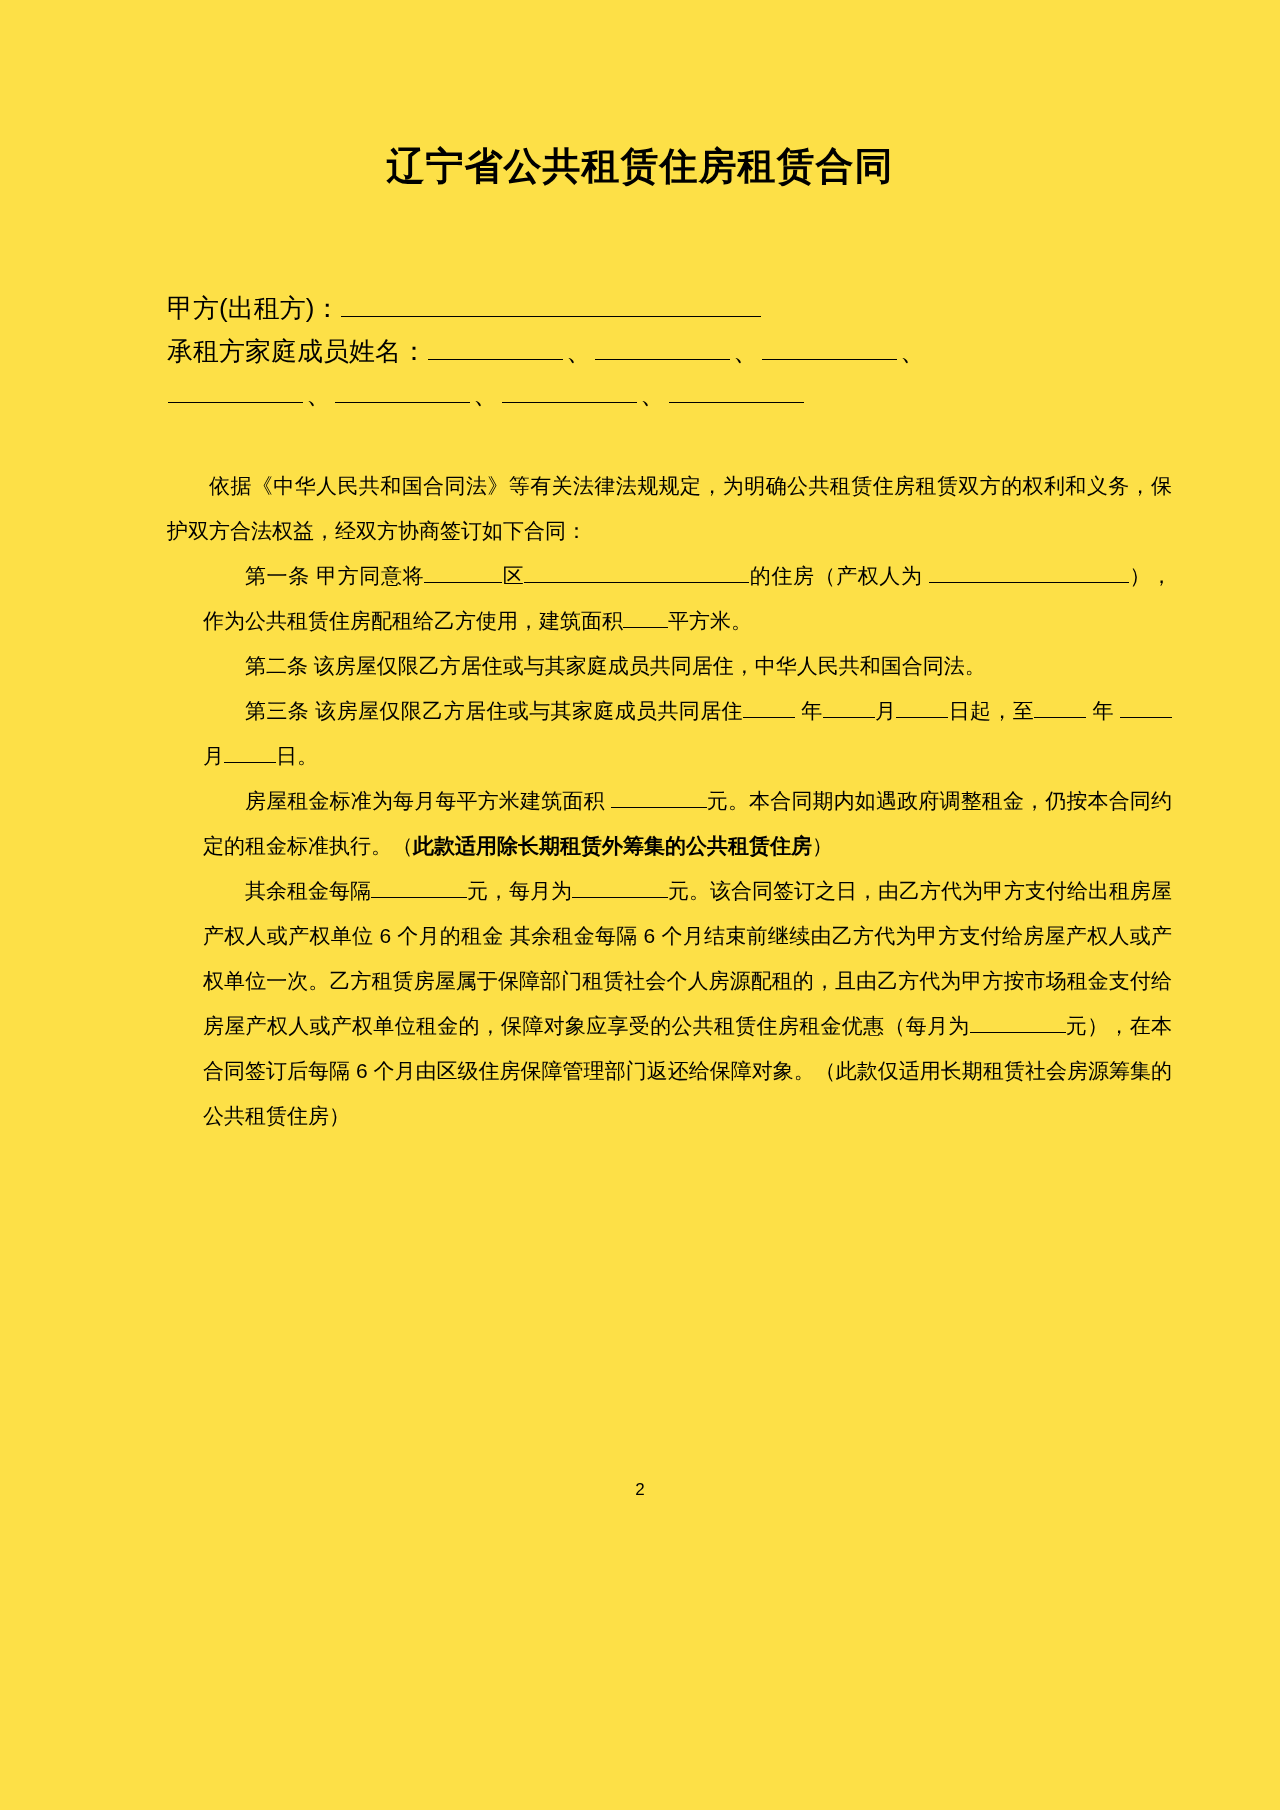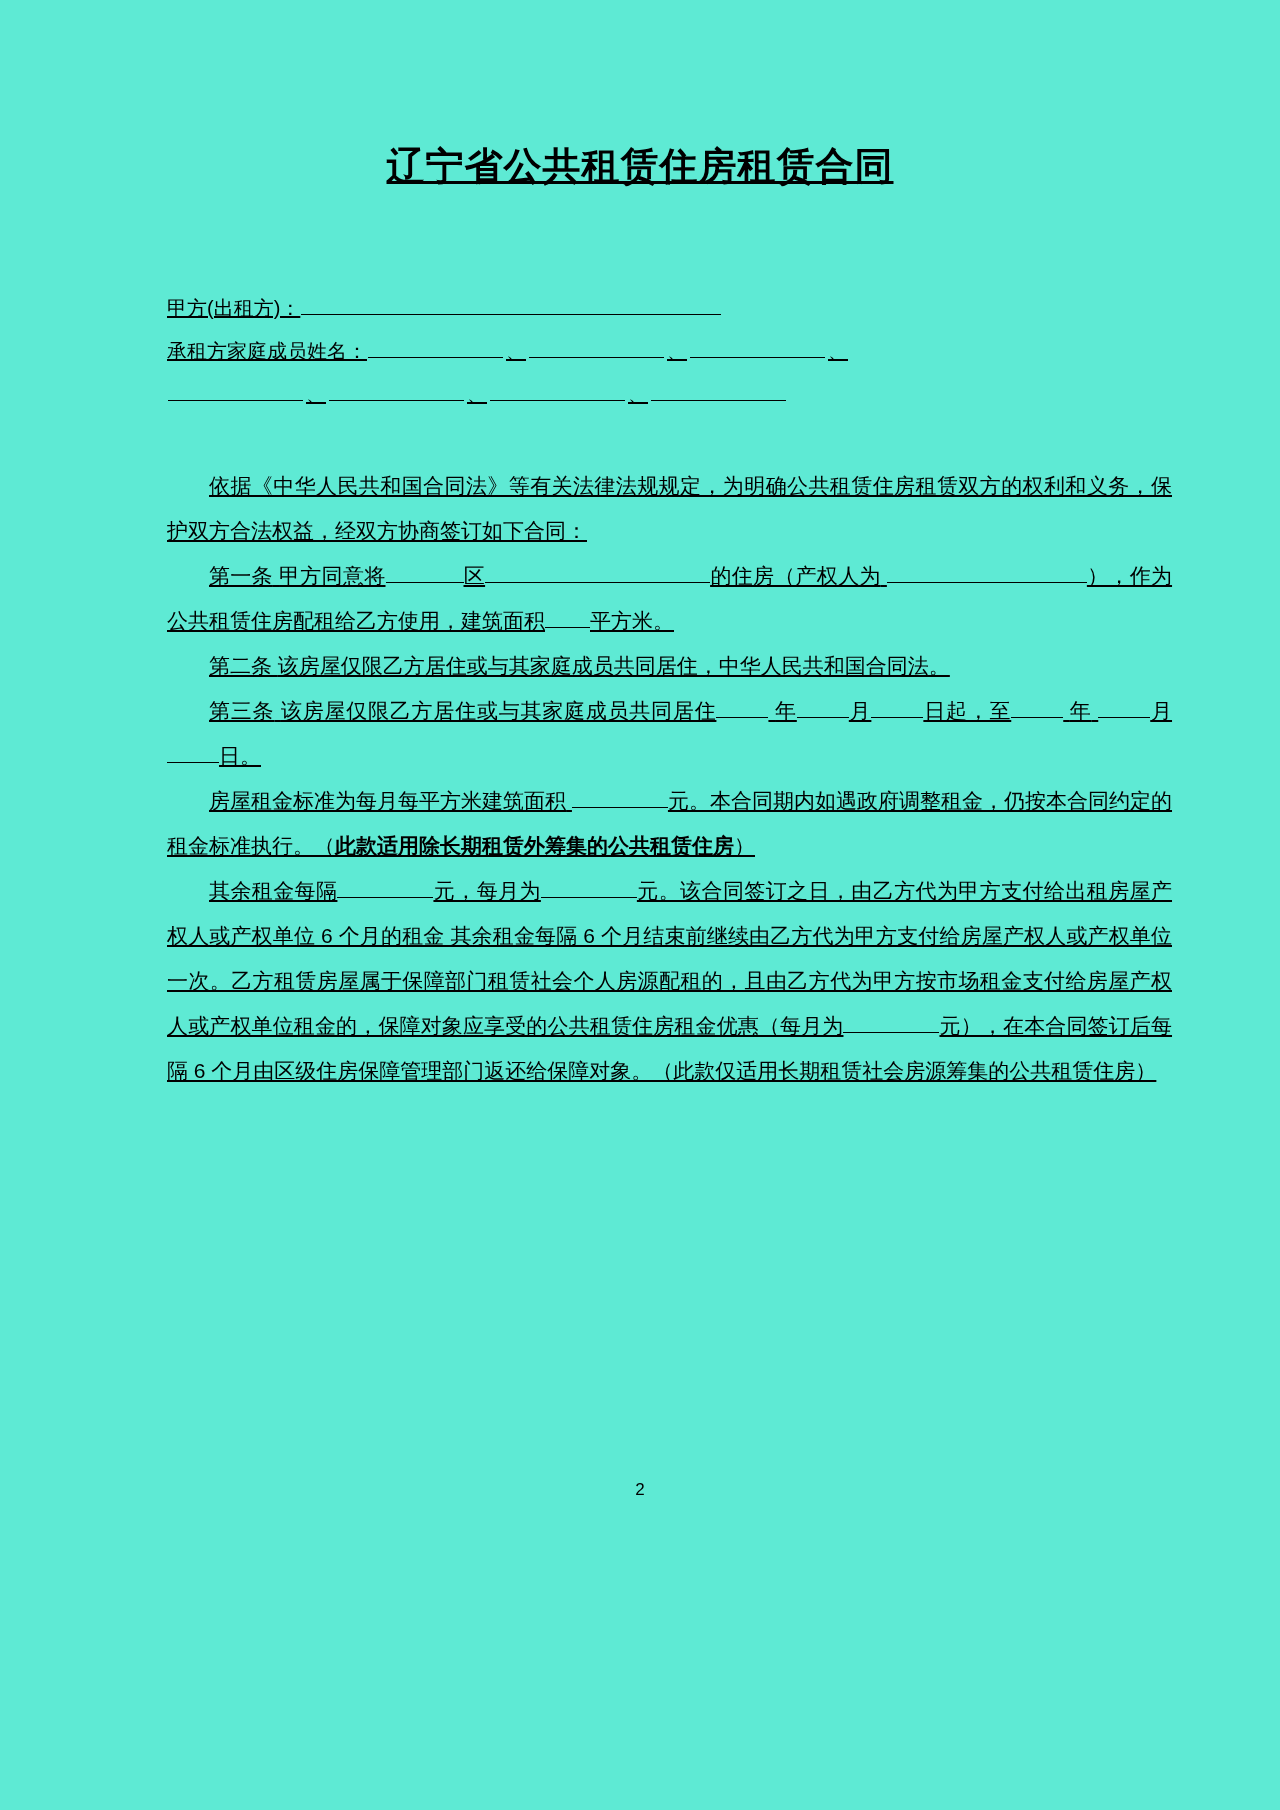--- a/index.html
+++ b/index.html
@@ -12,40 +12,39 @@
     height: 1810px;
     font-family: "Liberation Sans", "DejaVu Sans", sans-serif;
     color: #000000;
     position: relative;
     overflow: hidden;
   }
   .page {
     position: relative;
     width: 1280px;
     height: 1810px;
-    background: #5eead4;
+    background: #fde047;
     box-sizing: border-box;
-    text-decoration: underline;
   }
   .doc-title {
     text-align: center;
     font-size: 38px;
     font-weight: bold;
     letter-spacing: 1px;
     margin: 0;
     padding-top: 143px;
     line-height: 1.25;
   }
   .party-block {
     margin-top: 96px;
     padding-left: 167px;
     padding-right: 160px;
   }
   .party-line {
-    font-size: 20px;
+    font-size: 26px;
     line-height: 43px;
     white-space: nowrap;
   }
   .blank {
     display: inline-block;
     border-bottom: 1.5px solid #000;
     vertical-align: baseline;
     height: 1.05em;
     margin: 0 1px;
   }
@@ -61,21 +60,21 @@
     padding-right: 108px;
   }
   p.para {
     font-size: 21px;
     line-height: 45px;
     margin: 0 0 0 0;
     text-align: justify;
     text-justify: inter-ideograph;
     text-indent: 2em;
   }
-  p.para + p.para { margin-top: 0px; }
+  p.para + p.para { margin-top: 0px; margin-left: 36px; }
   p.para.spaced { margin-top: 15px; }
   .b-s  { width: 78px;  display:inline-block; border-bottom:1.5px solid #000; height:1.05em; }
   .b-l  { width: 200px; display:inline-block; border-bottom:1.5px solid #000; height:1.05em; }
   .b-xl { width: 225px; display:inline-block; border-bottom:1.5px solid #000; height:1.05em; }
   .b-xs { width: 45px;  display:inline-block; border-bottom:1.5px solid #000; height:1.05em; }
   .b-date { width: 52px; display:inline-block; border-bottom:1.5px solid #000; height:1.05em; }
   .b-money { width: 96px; display:inline-block; border-bottom:1.5px solid #000; height:1.05em; }
   .bold-note { font-weight: bold; }
   .page-number {
     position: absolute;

